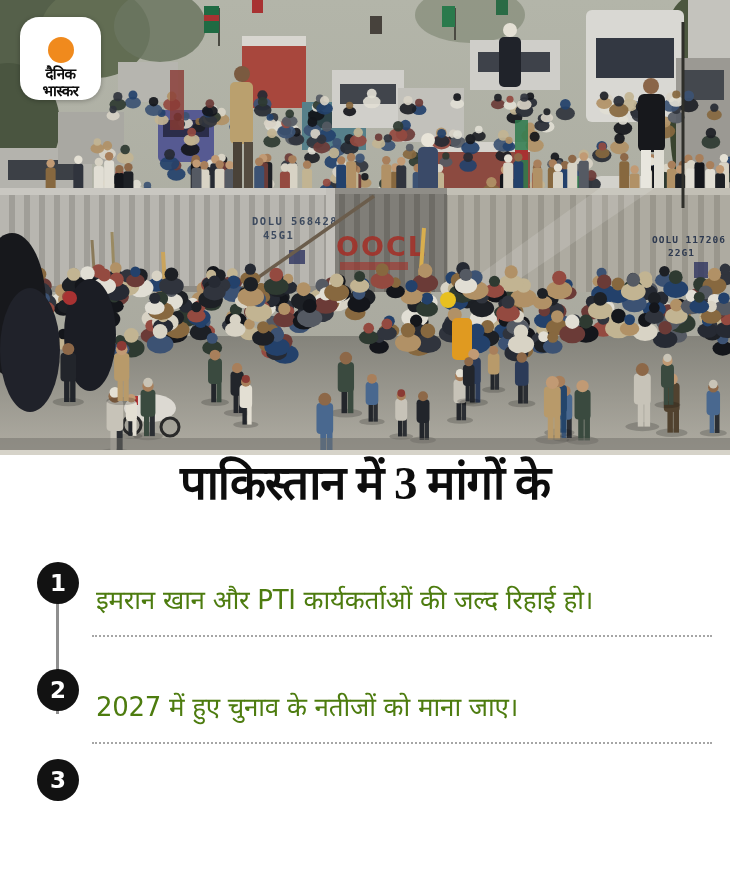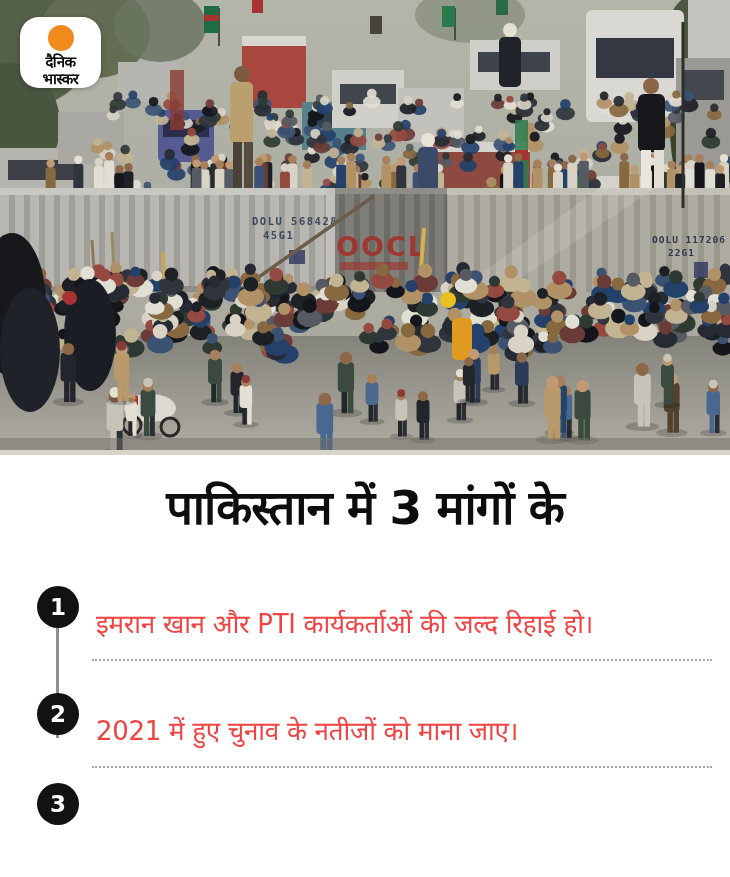--- a/index.html
+++ b/index.html
@@ -6,42 +6,42 @@
   body{
     width:730px;height:877px;overflow:hidden;background:#ffffff;
     font-family:"DejaVu Sans","Liberation Sans",sans-serif;
     position:relative;
   }
   
   .photo{position:relative;width:730px;height:455px;background:#aBAaa0;overflow:hidden;}
   .photo svg{display:block;width:730px;height:455px;}
   
   .logo{
-    position:absolute;left:20px;top:17px;width:81px;height:71px;
+    position:absolute;left:20px;top:17px;width:81px;height:83px;
     background:#ffffff;border-radius:19px;box-shadow:0 1px 5px rgba(0,0,0,.28);
     display:flex;flex-direction:column;align-items:center;justify-content:flex-end;
     padding-top:8px;box-sizing:border-box;
   }
   .logo .sun{width:26px;height:26px;border-radius:50%;background:#f08a1d;margin-bottom:3px;}
   .logo .lt{font-size:15px;font-weight:bold;line-height:1.12;color:#0d0d0d;letter-spacing:-.5px;text-align:center;}
   
   .headline{
-    margin-top:24px;text-align:center;color:#0d0d0d;font-weight:bold;
-    font-size:47px;line-height:1.22;letter-spacing:-1px;white-space:nowrap;
+    text-align:center;color:#0d0d0d;font-weight:bold;
+    font-size:47px;line-height:1.22;letter-spacing:-1px;white-space:nowrap;font-family:Liberation Serif, serif;
   }
   .points{margin-top:24px;padding:0 18px 0 37px;position:relative;}
   .connector{position:absolute;left:56px;top:30px;height:148px;width:3px;background:#8f8f8f;z-index:0;}
   .point{display:flex;gap:17px;align-items:center;padding:9px 0;position:relative;}
   .point.multi{align-items:flex-start;}
   .badge{
     width:42px;height:42px;border-radius:50%;background:#121212;color:#ffffff;
     display:flex;align-items:center;justify-content:center;
     font-size:23px;font-weight:bold;flex:0 0 42px;position:relative;z-index:1;
   }
-  .ptext{font-size:26px;line-height:1.5;color:#ef4444;letter-spacing:-.3px;margin-top:36px;}
+  .ptext{font-size:26px;line-height:1.5;color:#4d7c0f;letter-spacing:-.3px;margin-top:36px;}
   .point.multi .ptext{max-width:600px;}
   .sep{border-top:2px dotted #a6a6a6;margin:6px 0 6px 55px;height:0;}
 </style>
 </head>
 <body>
 
 <div class="photo">
   <svg viewBox="0 0 730 455" xmlns="http://www.w3.org/2000/svg">
     <defs>
       <linearGradient id="sky" x1="0" y1="0" x2="0" y2="1">
@@ -1202,20 +1202,20 @@
   <div class="connector"></div>
 
   <div class="point">
     <div class="badge">1</div>
     <div class="ptext">इमरान खान और PTI कार्यकर्ताओं की जल्द रिहाई हो।</div>
   </div>
   <div class="sep"></div>
 
   <div class="point">
     <div class="badge">2</div>
-    <div class="ptext">2021 में हुए चुनाव के नतीजों को माना जाए।</div>
+    <div class="ptext">2027 में हुए चुनाव के नतीजों को माना जाए।</div>
   </div>
   <div class="sep"></div>
 
   <div class="point multi">
     <div class="badge">3</div>
   </div>
 </div>
 
 </body></html>

